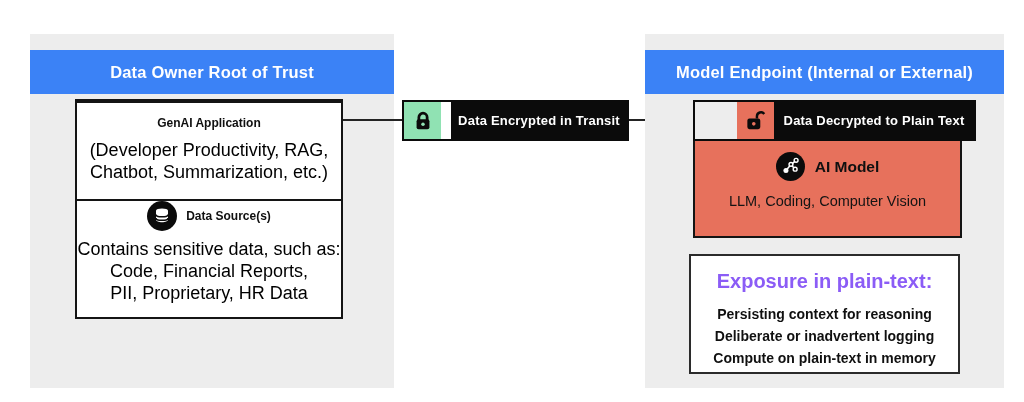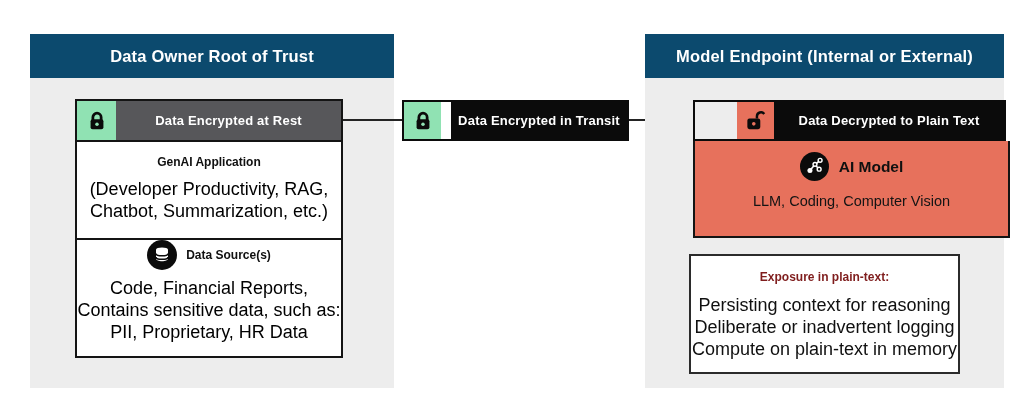--- a/index.html
+++ b/index.html
@@ -1,22 +1,22 @@
 <!DOCTYPE html>
 <html><head>
 <meta charset="utf-8">
 <style>
   * { margin:0; padding:0; box-sizing:border-box; }
   html,body { width:1024px; height:402px; background:#ffffff; overflow:hidden; }
   body { font-family:"Liberation Sans","DejaVu Sans",sans-serif; color:#141414; }
   .stage { position:relative; width:1024px; height:402px; }
 
   .panel { position:absolute; top:34px; height:354px; background:#EDEDED; }
-  .panel-header { position:absolute; left:0; top:0; width:100%; height:44px;
-    background:#0c4a6e; color:#ffffff; display:flex; align-items:center; justify-content:center;
+  .panel-header { position:absolute; left:0; top:16px; width:100%; height:44px;
+    background:#3b82f6; color:#ffffff; display:flex; align-items:center; justify-content:center;
     font-size:16.5px; font-weight:600; letter-spacing:.2px; }
 
   #left-panel  { left:30px;  width:364px; }
   #right-panel { left:645px; width:359px; }
 
   
   .card { position:absolute; left:45px; top:65px; width:268px; background:#ffffff;
     border:2px solid #141414; }
   .card-bar { display:flex; height:39px; }
   .sq { width:39px; height:39px; display:flex; align-items:center; justify-content:center; flex:0 0 39px; }
@@ -34,34 +34,34 @@
   .muted { color:#000000; font-size:18px; line-height:22px; }
   #genai-section .muted { margin-top:9px; }
   .icon-row { display:flex; align-items:center; justify-content:center; gap:9px; }
 
   
   #transit-bar { position:absolute; left:402px; top:100px; width:227px; height:41px;
     border:2px solid #0B0B0B; display:flex;gap:10px; }
   #transit-bar .sq { width:37px; flex:0 0 37px; height:37px; }
 
   
-  #decrypt-bar { position:absolute; left:48px; top:66px; width:313px; height:41px;
+  #decrypt-bar { position:absolute; left:48px; top:66px; width:283px; height:41px;
     border:2px solid #0B0B0B; display:flex;padding-left:42px; }
   #decrypt-bar .sq { width:37px; flex:0 0 37px; height:37px; }
 
-  #ai-box { position:absolute; left:48px; top:107px; width:317px; height:97px;
+  #ai-box { position:absolute; left:48px; top:107px; width:269px; height:97px;
     background:#E7715C; border:2px solid #141414; border-top:none; text-align:center; padding-top:11px; }
   #ai-box .icon-row { gap:10px; }
   #ai-box .section-title { font-size:15.5px; }
   #ai-line { margin-top:12px; font-size:14.5px; font-weight:500; color:#141414; }
 
   #exposure-box { position:absolute; left:44px; top:220px; width:271px; height:120px;
     background:#ffffff; border:2px solid #2B2B2B; text-align:center; padding-top:14px; }
-  #exposure-title { font-size:12px; font-weight:700; color:#7f1d1d; }
-  .exposure-line { font-size:18px; font-weight:400; line-height:22px; color:#101010; }
+  #exposure-title { font-size:20px; font-weight:700; color:#8b5cf6; }
+  .exposure-line { font-size:14px; font-weight:700; line-height:22px; color:#101010; }
   #exposure-lines { margin-top:10px; }
 
   
   .connector { position:absolute; top:119px; height:2px; background:#232323; }
   #connector-left  { left:343px; width:59px; }
   #connector-right { left:629px; width:53px; }
   #arrow-head { position:absolute; left:681px; top:113px; width:0; height:0;
     border-top:7px solid transparent; border-bottom:7px solid transparent;
     border-left:12px solid #161616; }
 
@@ -69,32 +69,20 @@
 </style>
 </head>
 <body>
 
 <div class="stage">
 
   <div class="panel" id="left-panel">
     <div class="panel-header">Data Owner Root of Trust</div>
 
     <div class="card">
-      <div class="card-bar">
-        <div class="sq sq-green">
-          <span class="circle-icon">
-            <svg width="22" height="22" viewBox="0 0 24 24">
-              <path d="M7.5 11 V8 a4.5 4.5 0 0 1 9 0 V11" fill="none" stroke="#0B0B0B" stroke-width="3"></path>
-              <rect x="5" y="10" width="14" height="11" rx="2.2" fill="#0B0B0B"></rect>
-              <circle cx="12" cy="15.5" r="1.9" fill="#90E2B3"></circle>
-            </svg>
-          </span>
-        </div>
-        <div class="bar-label bar-gray">Data Encrypted at Rest</div>
-      </div>
 
       <div class="section" id="genai-section">
         <div class="section-title">GenAI Application</div>
         <div class="muted">
           <div>(Developer Productivity, RAG,</div>
           <div>Chatbot, Summarization, etc.)</div>
         </div>
       </div>
 
       <div class="section" id="datasource-section">
@@ -104,22 +92,22 @@
               <circle cx="15" cy="15" r="15" fill="#0B0B0B"></circle>
               <ellipse cx="15" cy="9.8" rx="6" ry="2.4" fill="#ffffff"></ellipse>
               <path d="M9 9.8 v9 c0 1.35 2.7 2.45 6 2.45 s6 -1.1 6 -2.45 v-9" fill="#ffffff"></path>
               <path d="M9 13.4 c0 1.35 2.7 2.45 6 2.45 s6 -1.1 6 -2.45" fill="none" stroke="#0B0B0B" stroke-width="1.5"></path>
               <path d="M9 16.9 c0 1.35 2.7 2.45 6 2.45 s6 -1.1 6 -2.45" fill="none" stroke="#0B0B0B" stroke-width="1.5"></path>
             </svg>
           </span>
           <span class="section-title">Data Source(s)</span>
         </div>
         <div class="muted" style="margin-top:7px;">
+          <div>Contains sensitive data, such as:</div>
           <div>Code, Financial Reports,</div>
-          <div>Contains sensitive data, such as:</div>
           <div>PII, Proprietary, HR Data</div>
         </div>
       </div>
     </div>
   </div>
 
   <div class="connector" id="connector-left"></div>
   <div class="connector" id="connector-right"></div>
   <div id="arrow-head"></div>
 

